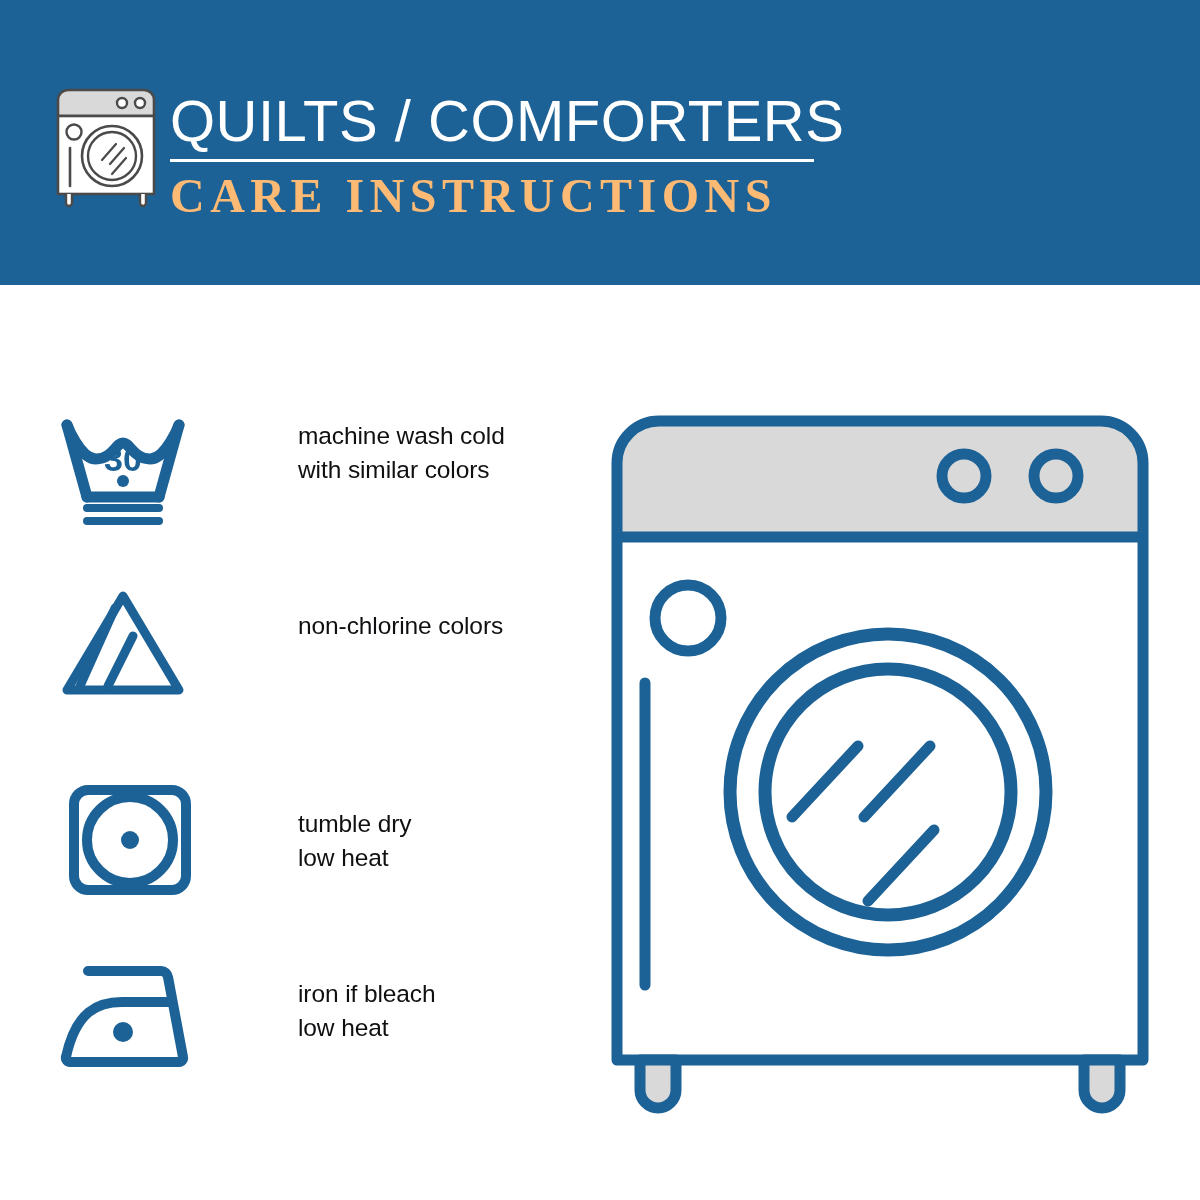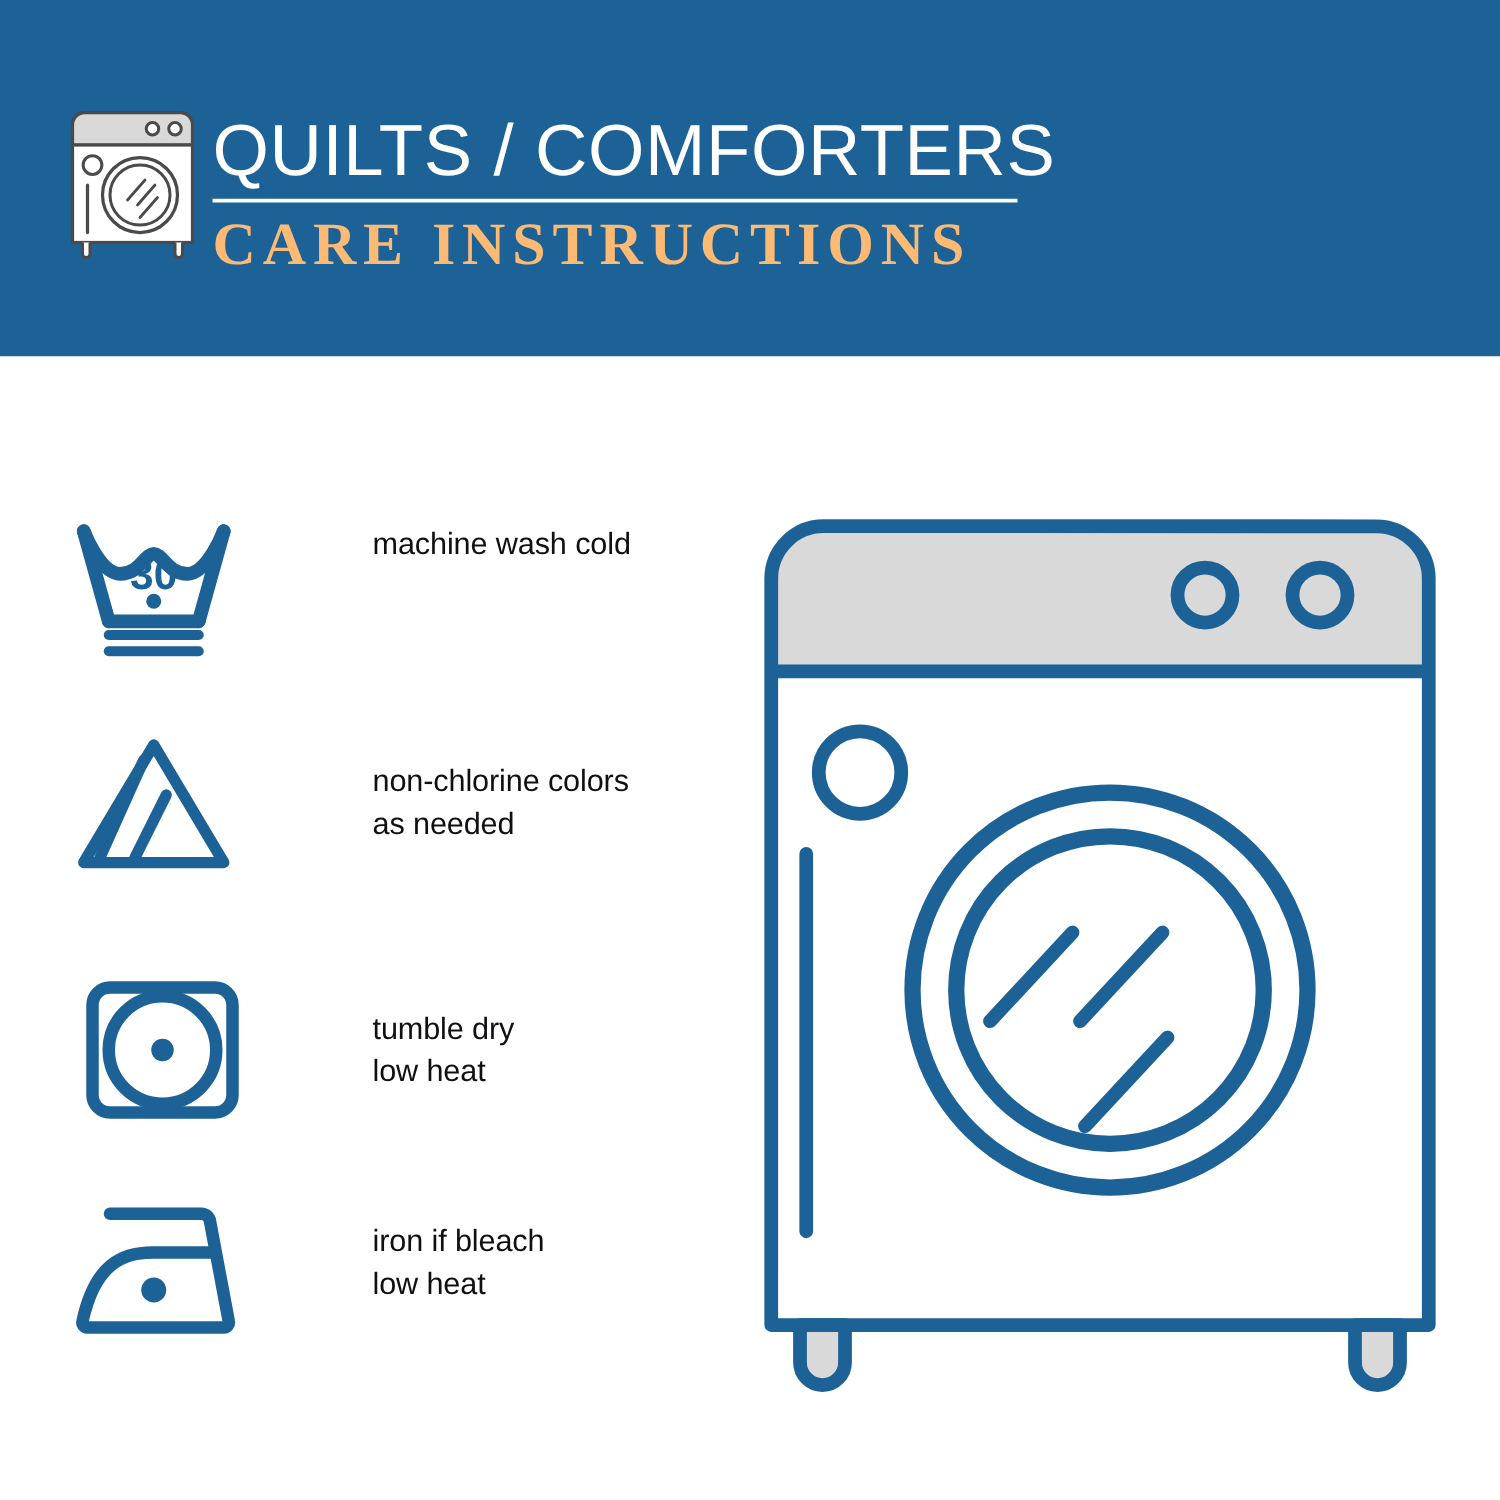--- a/index.html
+++ b/index.html
@@ -169,34 +169,34 @@
           <line x1="119" y1="12" x2="99" y2="84" stroke="#1d6296" stroke-width="11" stroke-linecap="round"></line>
           <line x1="27" y1="84" x2="99" y2="84" stroke="#1d6296" stroke-width="11" stroke-linecap="round"></line>
           <text x="63" y="58" text-anchor="middle" font-family="Liberation Sans, sans-serif" font-size="34" font-weight="700" fill="#1d6296">30</text>
           <circle cx="63" cy="68" r="6" fill="#1d6296"></circle>
           <line x1="27" y1="95" x2="99" y2="95" stroke="#1d6296" stroke-width="8" stroke-linecap="round"></line>
           <line x1="27" y1="108" x2="99" y2="108" stroke="#1d6296" stroke-width="8" stroke-linecap="round"></line>
         </svg>
       </div>
       <div class="care-label">
         <span>machine wash cold</span>
+        <span>with similar colors</span>
       </div>
     </div>
 
     <div class="care-row" id="care-row-bleach">
       <div class="care-icon">
         <svg viewBox="0 0 140 120" width="140" height="120">
           <path d="M63 10 L119 104 L7 104 Z" fill="none" stroke="#1d6296" stroke-width="9" stroke-linejoin="round"></path>
           <line x1="55" y1="22" x2="20" y2="100" stroke="#1d6296" stroke-width="9" stroke-linecap="round"></line>
           <line x1="73" y1="50" x2="48" y2="100" stroke="#1d6296" stroke-width="9" stroke-linecap="round"></line>
         </svg>
       </div>
       <div class="care-label">
         <span>non-chlorine colors</span>
-        <span>as needed</span>
       </div>
     </div>
 
     <div class="care-row" id="care-row-dry">
       <div class="care-icon">
         <svg viewBox="0 0 140 120" width="140" height="120">
           <rect x="14" y="7" width="112" height="100" rx="14" ry="14" fill="none" stroke="#1d6296" stroke-width="10"></rect>
           <circle cx="70" cy="57" r="43" fill="none" stroke="#1d6296" stroke-width="10"></circle>
           <circle cx="70" cy="57" r="9" fill="#1d6296"></circle>
         </svg>

